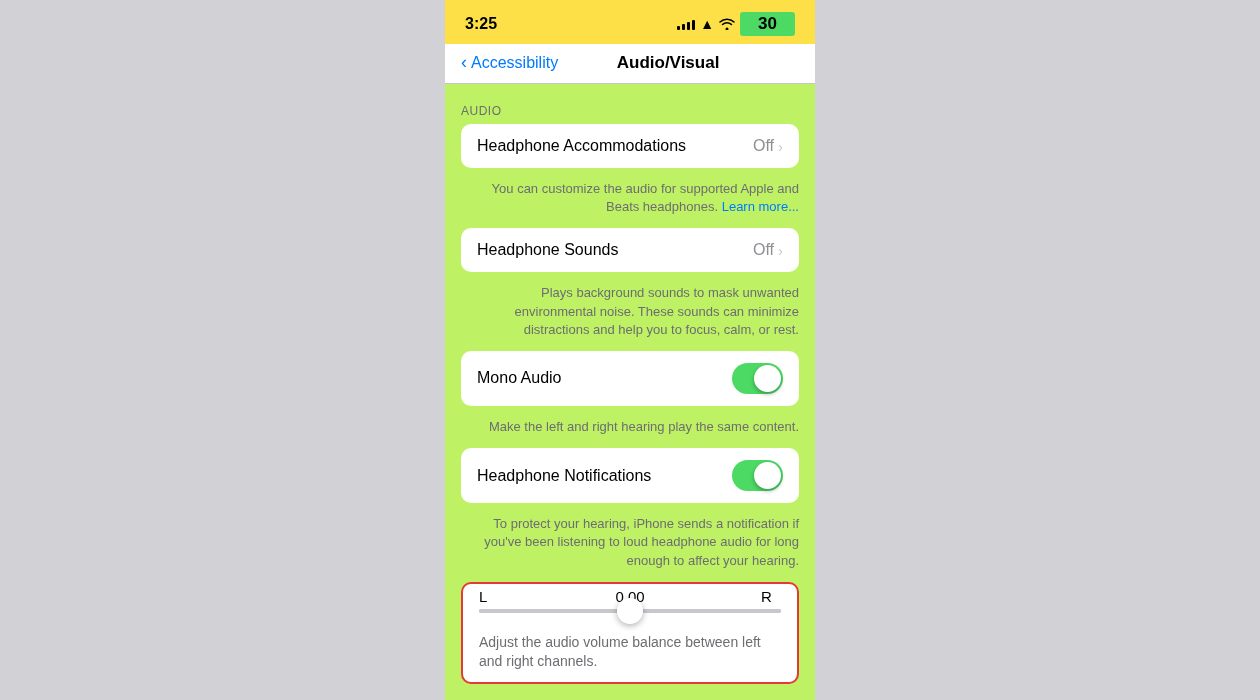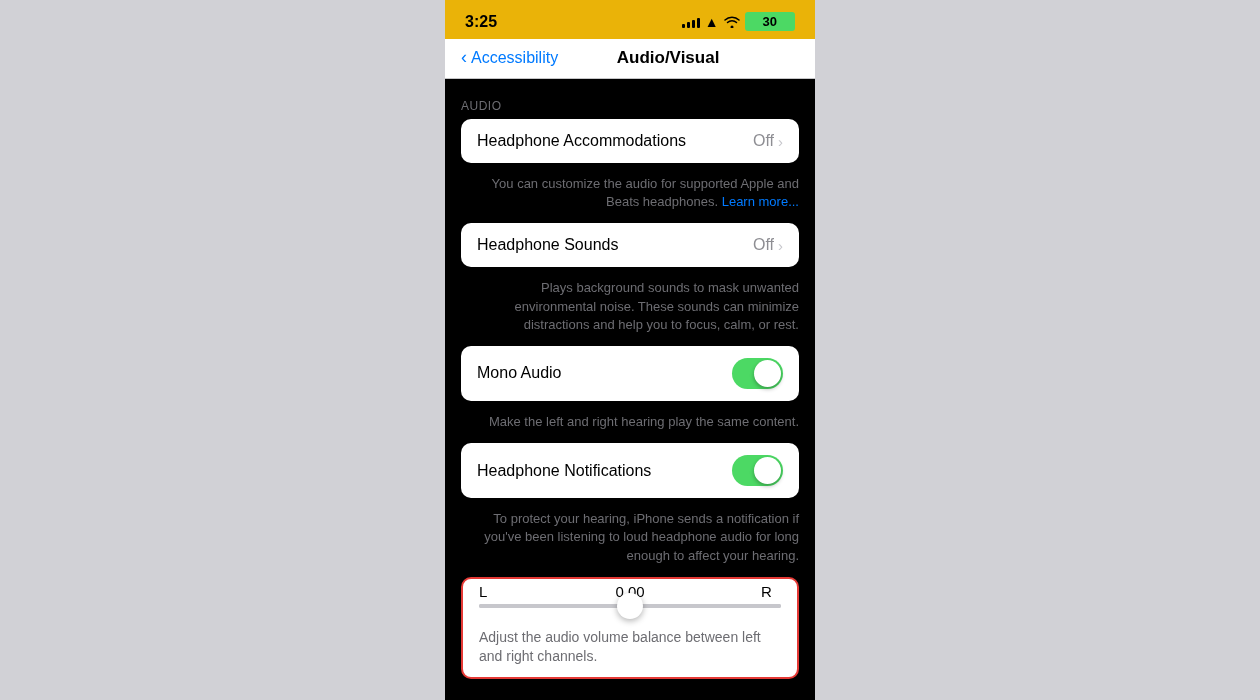--- a/index.html
+++ b/index.html
@@ -14,21 +14,21 @@
     }
     .phone-frame {
       width: 370px;
       height: 700px;
       background: #f2f2f7;
       overflow: hidden;
       display: flex;
       flex-direction: column;
     }
     .status-bar {
-      background: #eab308;
+      background: #fde047;
       display: flex;
       justify-content: space-between;
       align-items: center;
       padding: 12px 20px 8px;
       font-size: 15px;
       font-weight: 600;
     }
     .status-time {
       font-weight: 700;
       font-size: 16px;
@@ -48,21 +48,21 @@
       background: #000;
       width: 3px;
       border-radius: 1px;
     }
     .battery-icon {
       display: flex;
       align-items: center;
       background: #4cd964;
       border-radius: 3px;
       padding: 2px 18px;
-      font-size: 13px;
+      font-size: 17px;
       font-weight: 600;
       color: #000;
       position: relative;
     }
     .nav-bar {
       background: #ffffff;
       padding: 8px 16px 10px;
       display: flex;
       align-items: center;
       border-bottom: 1px solid #c6c6c8;
@@ -90,21 +90,21 @@
       text-align: center;
       font-size: 17px;
       font-weight: 600;
       color: #000;
       margin-left: -60px;
       padding-left: 39px;
     }
     .content {
       flex: 1;
       overflow-y: auto;
-      background: #000000;
+      background: #bef264;
       padding: 20px 0;
     }
     .section-header {
       font-size: 12px;
       font-weight: 500;
       color: #6d6d72;
       text-transform: uppercase;
       letter-spacing: 0.5px;
       padding: 0 16px 6px;
     }

